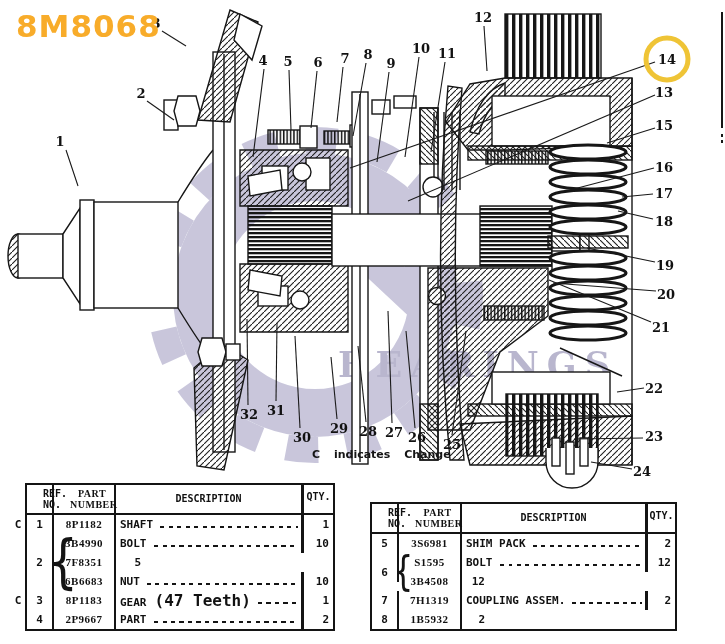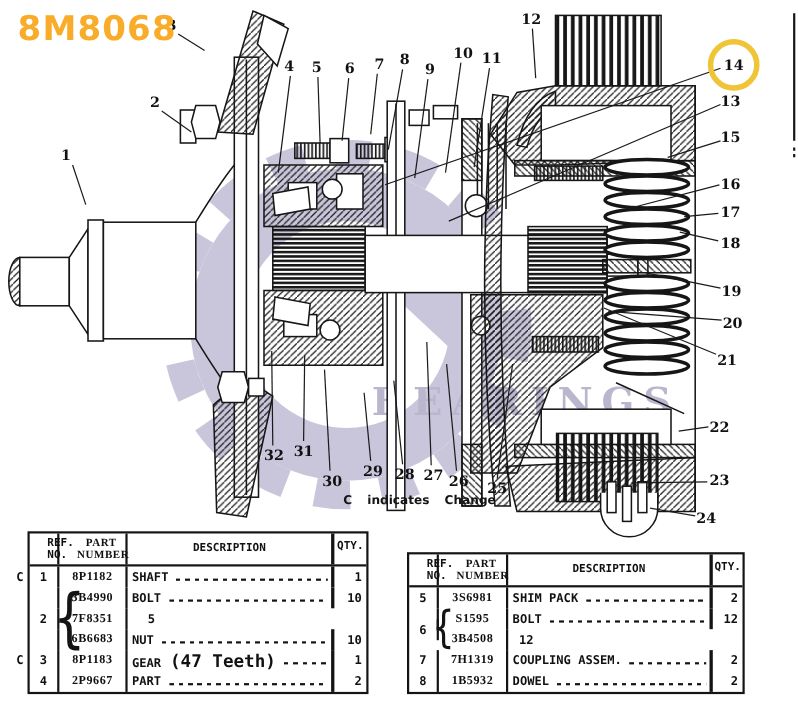--- a/index.html
+++ b/index.html
@@ -386,24 +386,20 @@
             <span class="pt-c pt-part">7H1319</span>
             <span class="pt-c pt-desc">
               <span>COUPLING ASSEM.</span>
               <span class="pt-leader"></span>
             </span>
             <span class="pt-c pt-qty">2</span>
           </div>
           <div class="pt-row">
             <span class="pt-c pt-ref">8</span>
             <span class="pt-c pt-part">1B5932</span>
-            <span class="pt-c pt-desc">
-              <span>DOWEL</span>
-              <span class="pt-leader"></span>
-            </span>
             <span class="pt-c pt-qty">2</span>
           </div>
         </div>
     <div class="pt-brace" style="top: 47px; height: 40px; font-size: 40px;">{</div>
       </div>
   </div>
 
 </div>
 
 </body></html>

